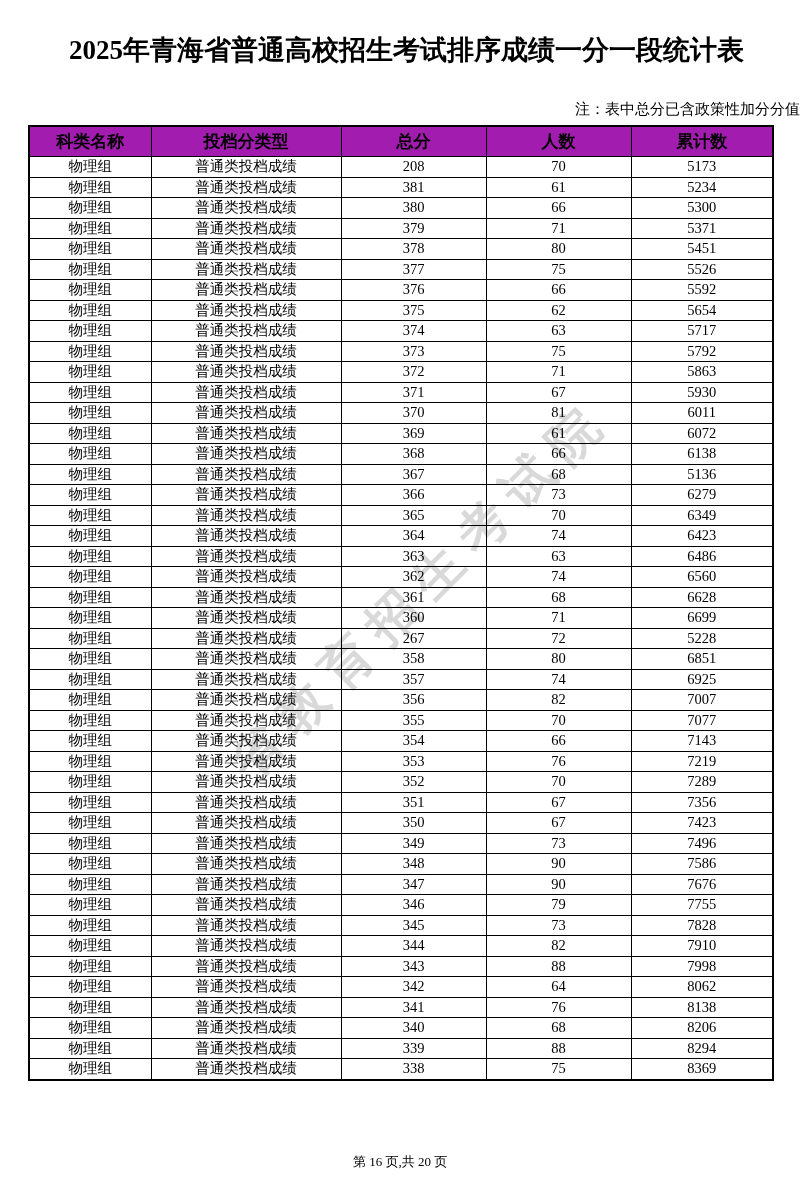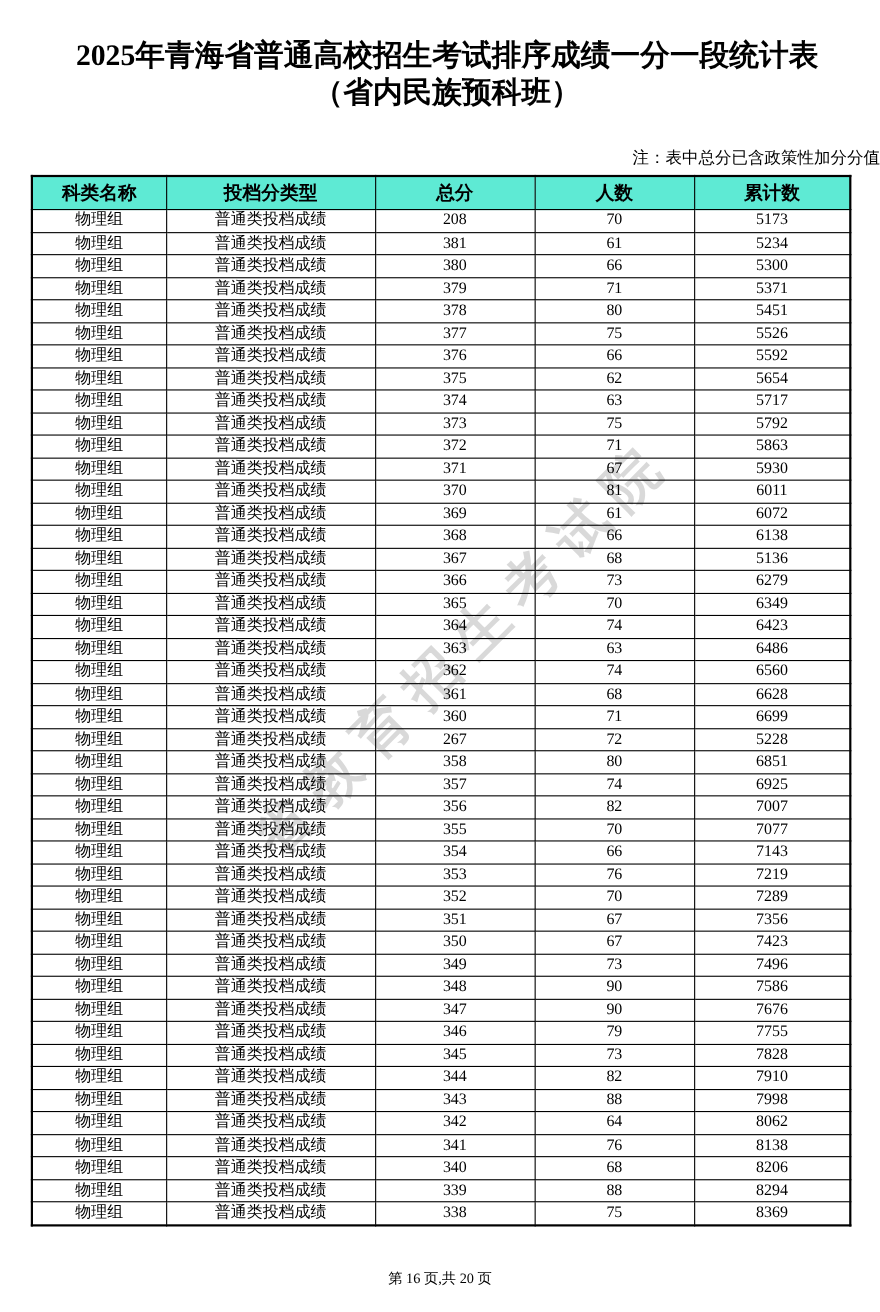--- a/index.html
+++ b/index.html
@@ -33,21 +33,21 @@
     margin: 6px 28px 0 28px;
   }
   table.data-table {
     width: 744px;
     border-collapse: collapse;
     border: 2px solid #000;
     table-layout: fixed;
     background: transparent;
   }
   table.data-table th {
-    background: #5eead4;
+    background: #a21caf;
     border: 1px solid #000;
     font-size: 17px;
     font-weight: bold;
     height: 31px;
     text-align: center;
     vertical-align: middle;
   }
   table.data-table td {
     border: 1px solid #000;
     font-size: 14.5px;
@@ -82,21 +82,20 @@
     z-index: 1;
   }
 </style>
 </head>
 <body>
 
 <div class="watermark">省教育招生考试院</div>
 
 <div class="page-title">
   <div>2025年青海省普通高校招生考试排序成绩一分一段统计表</div>
-  <div>（省内民族预科班）</div>
 </div>
 
 <div class="note-line">注：表中总分已含政策性加分分值</div>
 
 <div class="table-wrap">
   <table class="data-table">
     <colgroup>
       <col style="width:122px">
       <col style="width:190px">
       <col style="width:145px">

